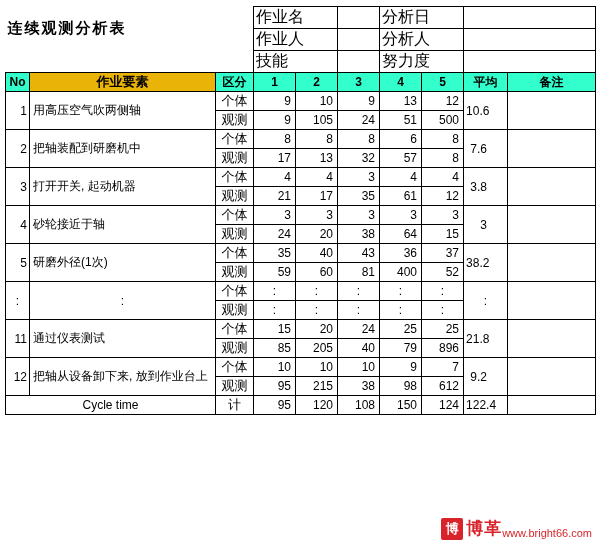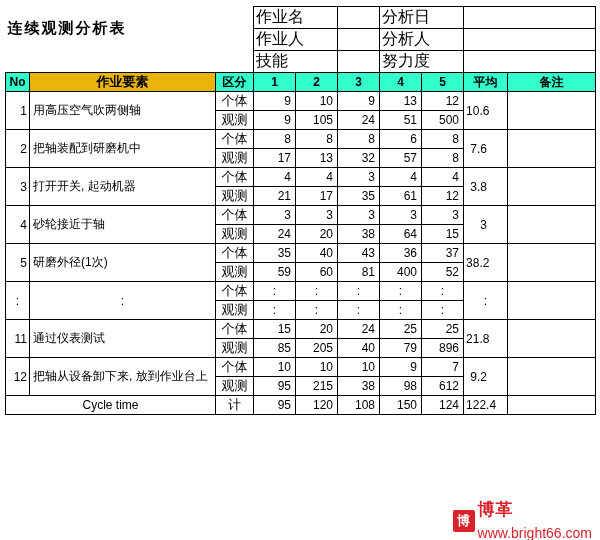--- a/index.html
+++ b/index.html
@@ -71,27 +71,27 @@
   .logo-mark{
     width:22px;height:22px;
     background:#d8232a;
     color:#ffffff;
     font-weight:bold;
     font-size:13px;
     display:flex;align-items:center;justify-content:center;
     border-radius:2px;
   }
   .logo-text{
-    display:flex;flex-direction:column;line-height:1;
+    display:flex;line-height:1;
   }
   .logo-cn{
     color:#d8232a;font-weight:bold;font-size:17px;letter-spacing:1px;
   }
   .logo-en{
-    color:#d8232a;font-size:14px;letter-spacing:0px;margin-top:8px;
+    color:#d8232a;font-size:11px;letter-spacing:0px;margin-top:8px;
   }
 </style>
 </head>
 <body>
 
 <div class="sheet">
 
   <table>
     <colgroup>
       <col style="width:24px">

